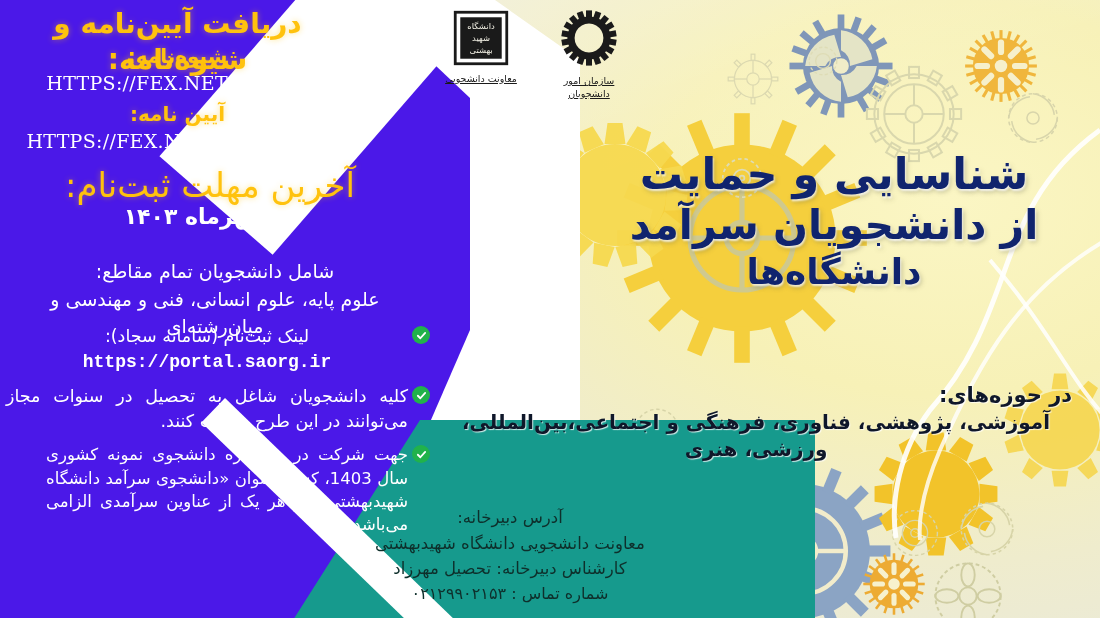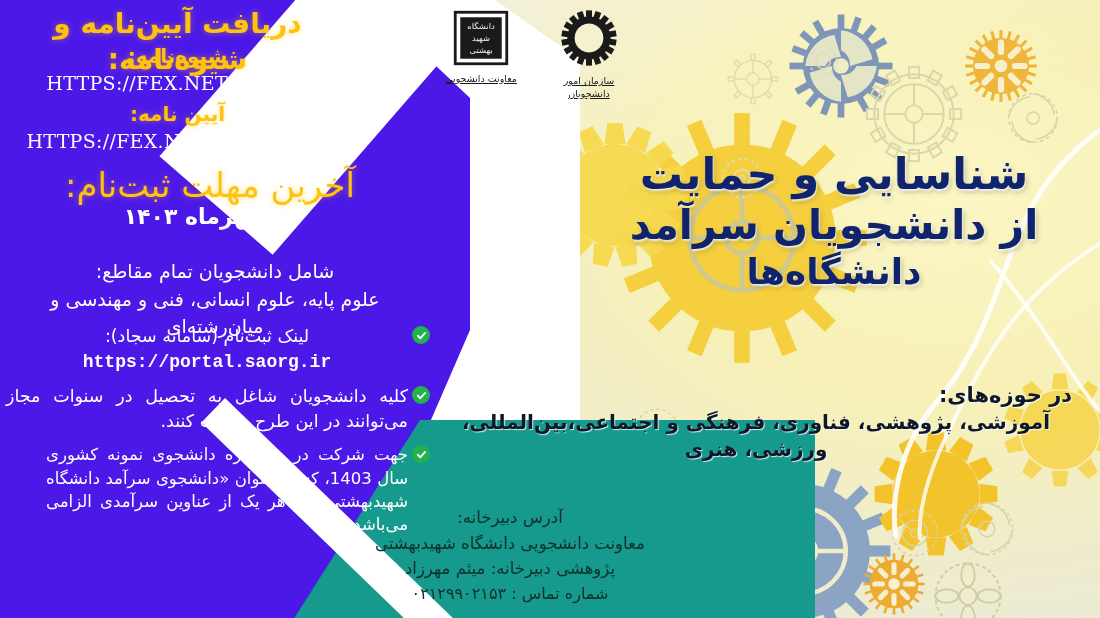--- a/index.html
+++ b/index.html
@@ -806,21 +806,21 @@
             <path d="M4 12.5 L9.5 18 L20 6.5" stroke="#ffffff" stroke-width="4" fill="none" stroke-linecap="round" stroke-linejoin="round"></path>
           </svg>
       </span>
       <span class="txt">جهت شرکت در جشنواره دانشجوی نمونه کشوری سال 1403، کسب عنوان «دانشجوی سرآمد دانشگاه شهیدبهشتی» در هر یک از عناوین سرآمدی الزامی می‌باشد.</span>
     </div>
   </div>
 
   <div class="tealtext">
     <div class="ln">آدرس دبیرخانه:</div>
     <div class="ln">معاونت دانشجویی دانشگاه شهیدبهشتی</div>
-    <div class="ln">پژوهشی دبیرخانه: میثم مهرزاد</div>
+    <div class="ln">کارشناس دبیرخانه: تحصیل مهرزاد</div>
     <div class="ln num">شماره تماس : ۰۲۱۲۹۹۰۲۱۵۳</div>
   </div>
 
   <div class="logos">
     <div class="logo-box logo-sbu">
       <svg width="56" height="56" viewBox="0 0 100 100">
         <rect x="4" y="4" width="92" height="92" fill="none" stroke="#1a1a1a" stroke-width="5"></rect>
         <rect x="13" y="13" width="74" height="74" fill="#1a1a1a"></rect>
         <g fill="#f4f2e6" font-family="'DejaVu Sans',sans-serif" font-size="15" text-anchor="middle">
           <text x="50" y="34">دانشگاه</text>

